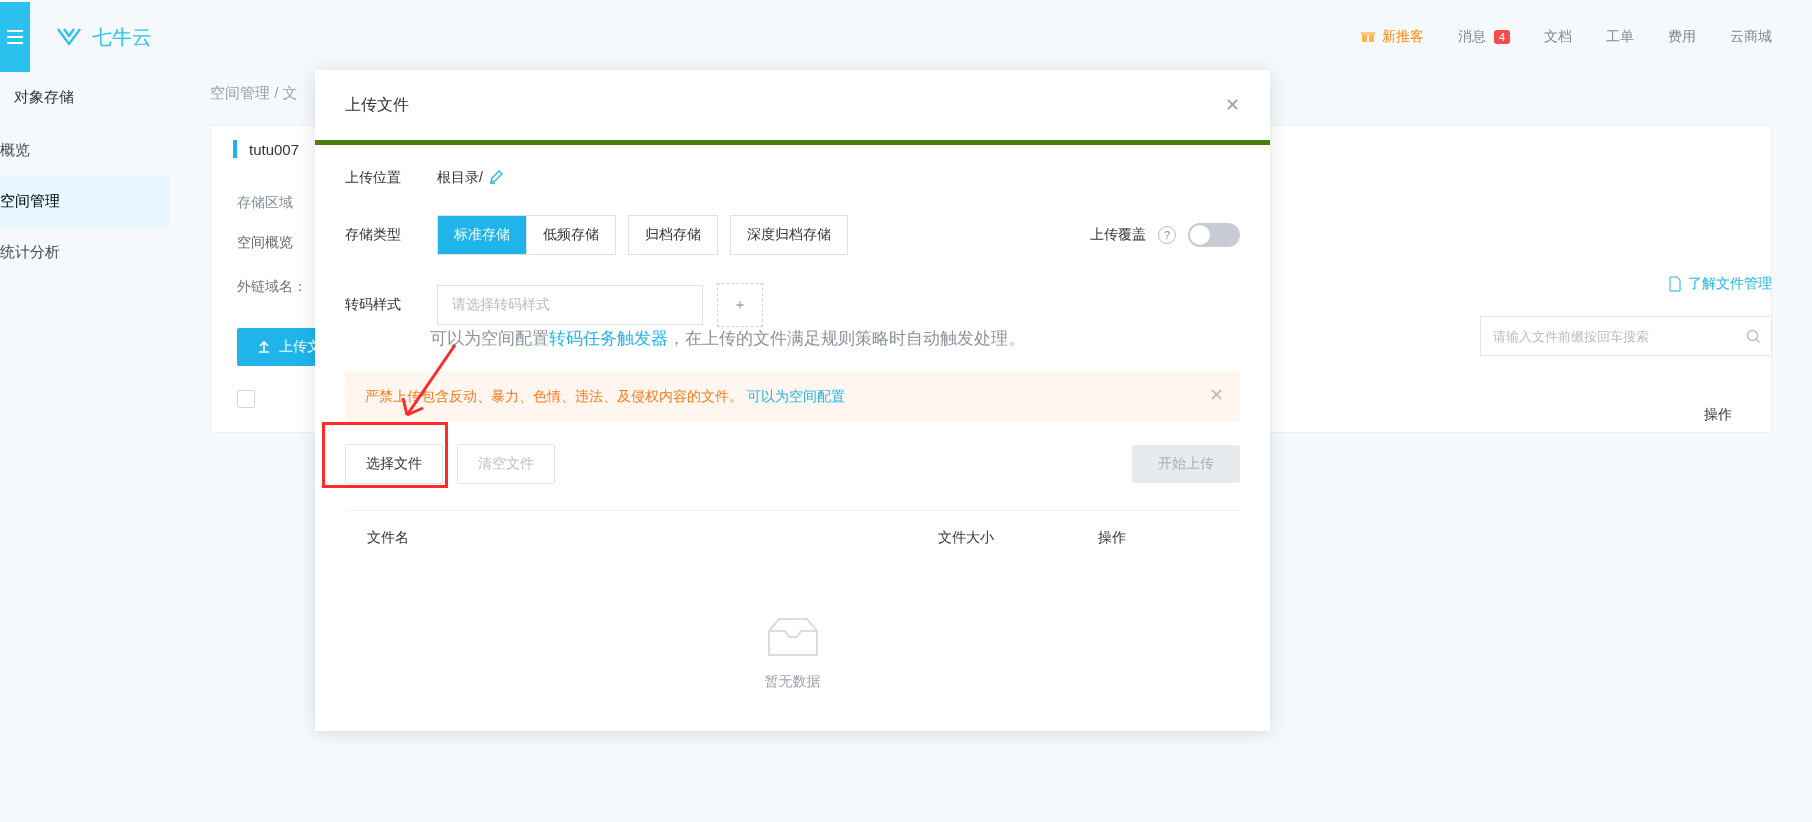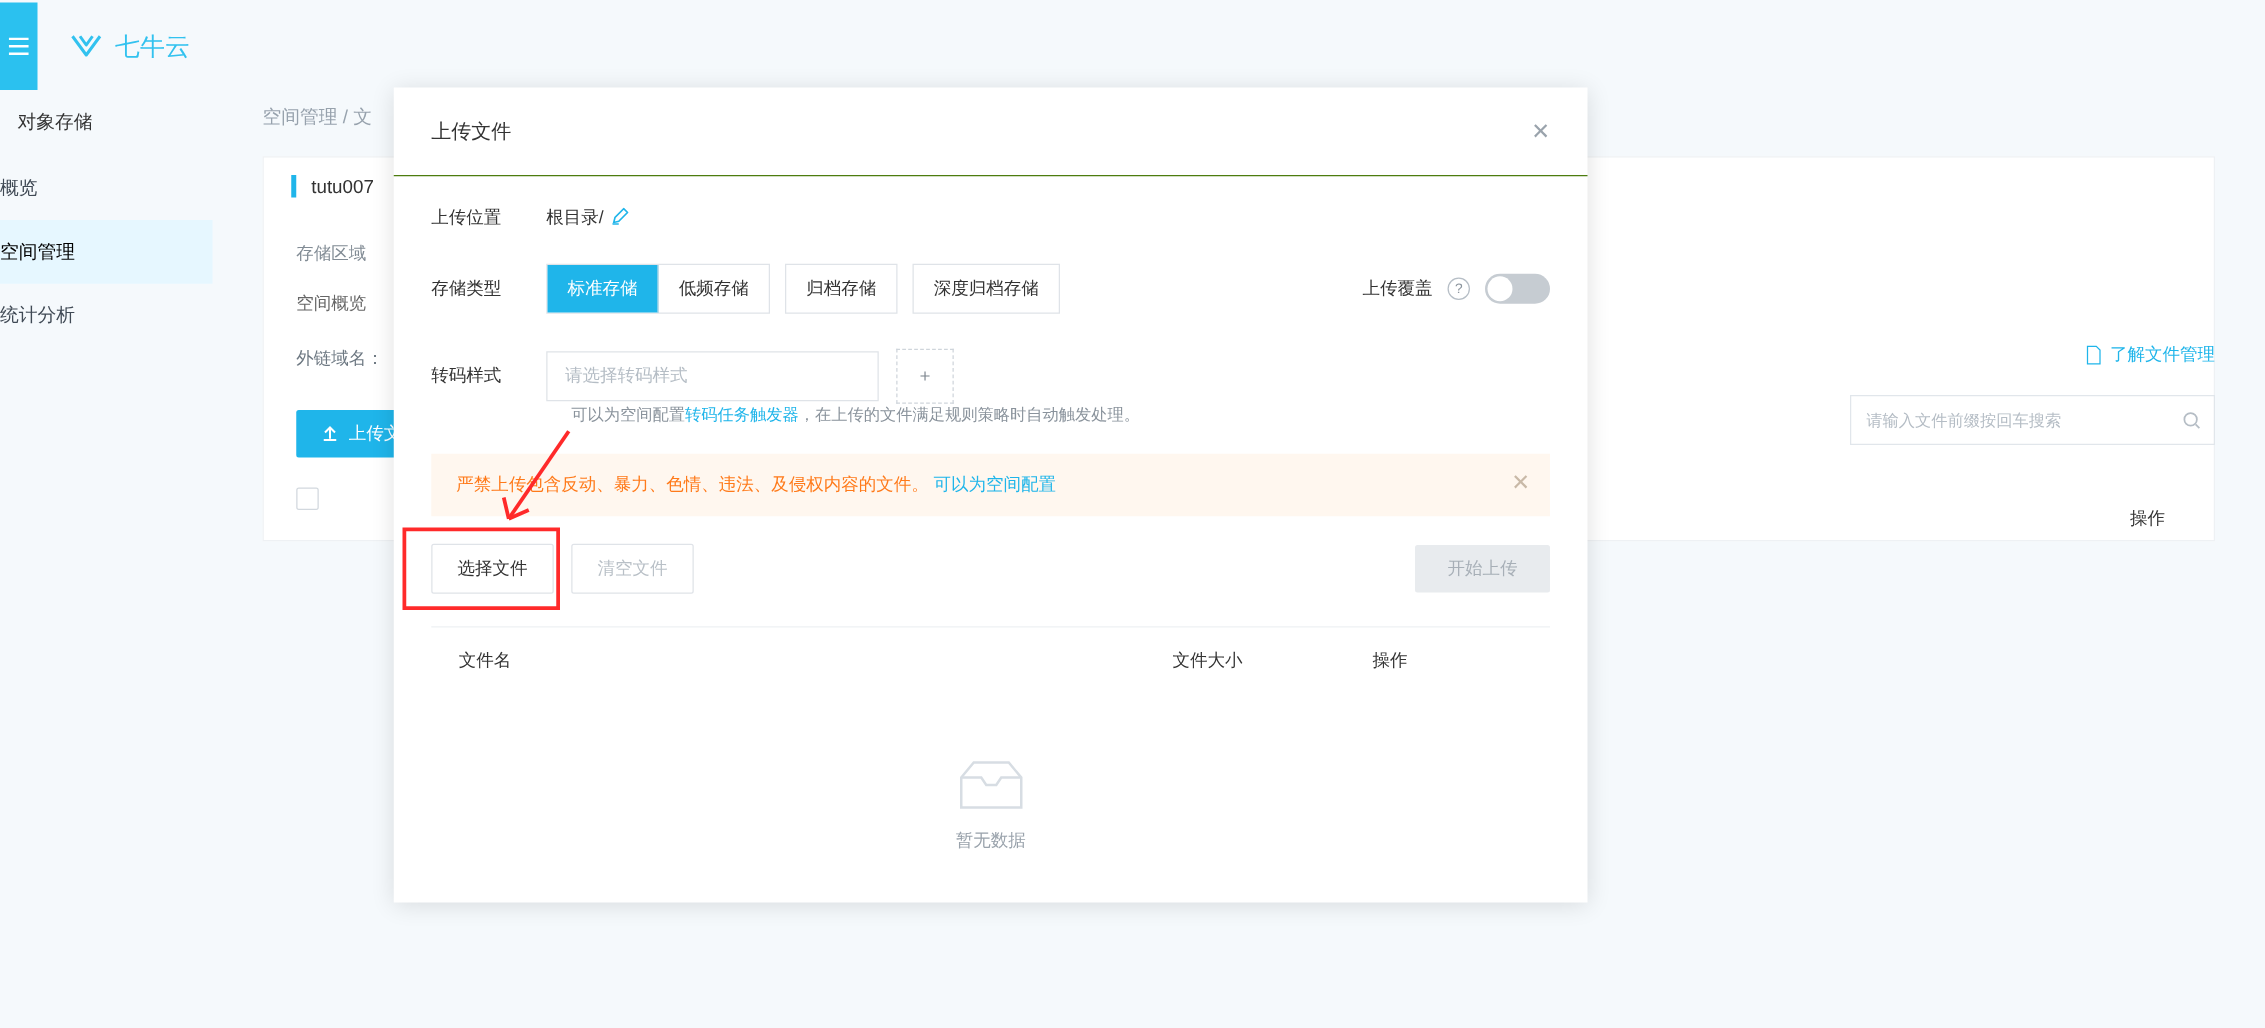--- a/index.html
+++ b/index.html
@@ -33,42 +33,42 @@
   .help-link{color:#1fb5ea;display:flex;align-items:center;gap:6px;position:absolute;right:40px;top:275px;cursor:pointer;}
   .search-box{position:absolute;right:40px;top:316px;width:270px;height:38px;border:1px solid #e1e6eb;background:#fff;display:flex;align-items:center;padding:0 10px;color:#b5bdc5;}
   .search-box input{border:none;outline:none;flex:1;font-size:13px;color:#333;}
   .search-box input::placeholder{color:#b5bdc5;}
   .tbl-head{display:flex;align-items:center;padding:24px 26px;color:#333;}
   .chk{width:16px;height:16px;border:1px solid #d2d8de;border-radius:2px;margin-right:14px;}
   .ops-col{position:absolute;right:80px;top:406px;color:#333;}
   
   .overlay{position:absolute;top:0;left:0;width:1812px;height:822px;pointer-events:none;}
   .modal{position:absolute;left:315px;top:70px;width:955px;background:#fff;box-shadow:0 2px 18px rgba(0,0,0,.12);pointer-events:auto;}
-  .m-head{display:flex;align-items:center;justify-content:space-between;padding:24px 30px;border-bottom:1px solid #4d7c0f;}
+  .m-head{display:flex;align-items:center;justify-content:space-between;padding:24px 30px;border-bottom:5px solid #4d7c0f;}
   .m-title{font-size:16px;color:#333;}
   .close-x{color:#9aa3ac;font-size:18px;cursor:pointer;}
   .m-body{padding:24px 30px 0;}
   .form-row{display:flex;align-items:center;margin-bottom:28px;}
   .form-label{width:92px;color:#333;flex-shrink:0;}
   .loc-value{color:#333;}
   .edit-pen{color:#1fb5ea;margin-left:6px;cursor:pointer;}
   .seg{border:1px solid #dfe3e8;display:inline-flex;}
   .seg .opt{padding:10px 16px;border-right:1px solid #dfe3e8;color:#333;cursor:pointer;}
   .seg .opt:last-child{border-right:none;}
   .seg .opt.active{background:#1fb5ea;color:#fff;}
   .seg-group{display:flex;gap:12px;}
   .seg-single{border:1px solid #dfe3e8;padding:10px 16px;color:#333;cursor:pointer;}
   .toggle-wrap{margin-left:auto;display:flex;align-items:center;gap:12px;}
   .toggle-label{color:#333;}
   .help-q{display:inline-flex;align-items:center;justify-content:center;width:16px;height:16px;border:1px solid #b6bec6;border-radius:50%;font-size:11px;color:#8b949d;}
   .switch{width:52px;height:24px;background:#c6ccd2;border-radius:12px;position:relative;cursor:pointer;}
   .switch .knob{position:absolute;left:2px;top:2px;width:20px;height:20px;background:#fff;border-radius:50%;}
   .select-like{border:1px solid #dfe3e8;padding:10px 14px;width:236px;color:#b5bdc5;}
   .plus-btn{width:44px;height:42px;border:1px dashed #cfd5db;display:flex;align-items:center;justify-content:center;color:#7c858e;margin-left:14px;cursor:pointer;}
-  .hint{color:#8a939c;font-size:13px;margin:-14px 0 22px 112px;}
+  .hint{color:#8a939c;font-size:17px;margin:-14px 0 22px 85px;}
   .hint a{color:#1fb5ea;text-decoration:none;}
   .warn{background:#fff7ef;color:#ff7a1a;padding:16px 20px;margin:0 0 22px;position:relative;font-size:14px;}
   .warn a{color:#1fb5ea;text-decoration:none;}
   .warn .close-warn{position:absolute;right:16px;top:12px;color:#c9b9a7;cursor:pointer;font-size:18px;}
   .file-btn-row{display:flex;align-items:center;gap:14px;margin-bottom:26px;}
   .btn{padding:10px 20px;border:1px solid #dfe3e8;border-radius:2px;cursor:pointer;background:#fff;color:#333;}
   .btn.disabled{color:#b9c0c7;cursor:default;}
   .btn.start{background:#e8ebee;color:#a7afb7;border:none;margin-left:auto;padding:10px 26px;cursor:default;}
   .highlight-box{position:absolute;border:3px solid #ff2a2a;pointer-events:none;}
   .arrow{position:absolute;pointer-events:none;}
@@ -88,20 +88,40 @@
         <path d="M0 1h16M0 7h16M0 13h16" stroke="#fff" stroke-width="2"></path>
       </svg>
   </div>
   <div class="logo">
     <svg width="30" height="22" viewBox="0 0 30 22">
         <path d="M4 3 L15 18 L26 3 M10 3 L15 10 L20 3" stroke="#32c2ef" stroke-width="2.4" fill="none" stroke-linejoin="round"></path>
       </svg>
     <span>七牛云</span>
   </div>
   <div class="topnav-spacer"></div>
+  <div class="topnav-items">
+    <span class="nav-link new-promo">
+      <span class="gift-icon">
+        <svg width="16" height="16" viewBox="0 0 16 16">
+            <rect x="2" y="6" width="5" height="8" fill="#ffb54c"></rect>
+            <rect x="9" y="6" width="5" height="8" fill="#ffb54c"></rect>
+            <rect x="1" y="4" width="14" height="3" fill="#ffca7a"></rect>
+          </svg>
+      </span>
+      <span>新推客</span>
+    </span>
+    <span class="nav-link">
+      <span>消息</span>
+      <span class="badge-count">4</span>
+    </span>
+    <span class="nav-link">文档</span>
+    <span class="nav-link">工单</span>
+    <span class="nav-link">费用</span>
+    <span class="nav-link">云商城</span>
+  </div>
 </div>
 
 <div class="sidebar">
   <div class="sb-title">对象存储</div>
   <div class="sb-item">概览</div>
   <div class="sb-item active">空间管理</div>
   <div class="sb-item">统计分析</div>
 </div>
 
 <div class="main">

